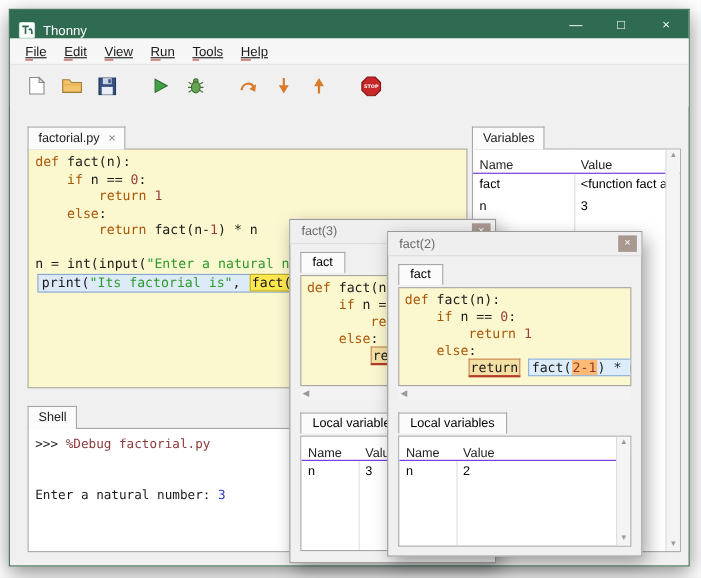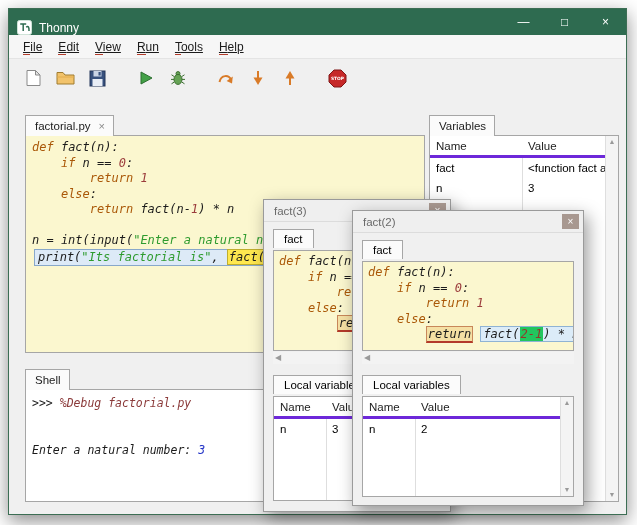--- a/index.html
+++ b/index.html
@@ -28,36 +28,36 @@
   .tab-close{color:#8a8a8a;font-size:11px;}
   .ed-tabbar{left:16px;top:103px;}
   .editor{position:absolute;left:16px;top:126px;width:400px;height:218px;background:#fbf7cf;border:1px solid #a6a6a6;padding:4px 6px;overflow:hidden;}
   .sh-tabbar{left:16px;top:357px;}
   .shell{position:absolute;left:16px;top:380px;width:400px;height:113px;background:#ffffff;border:1px solid #a6a6a6;padding:6px;overflow:hidden;}
   .vr-tabbar{left:420px;top:103px;}
   .vars{position:absolute;left:420px;top:126px;width:190px;height:367px;background:#fff;border:1px solid #a6a6a6;overflow:hidden;}
 
   
   .code{font-family:"DejaVu Sans Mono","Liberation Mono",monospace;font-size:12px;line-height:15.5px;color:#1b1b1b;}
-  .cl{white-space:pre;min-height:15.5px;font-style:italic;}
+  .cl{white-space:pre;min-height:15.5px;}
   .cl.stmt{display:inline-block;background:#ddeaf7;border:1px solid #88a8ca;padding:0 3px;margin-left:2px;}
   .tk-pl{color:#1b1b1b;}
   .tk-kw{color:#aa5808;}
   .tk-num{color:#9b3c3c;}
   .tk-str{color:#2e9b2e;}
   .tk-call{background:#ffe84f;border:1px solid #bfae2f;padding:0 1px;margin:0 1px;}
-  .tk-hl{background:#22c55e;color:#93372a;padding:0 1px;}
+  .tk-hl{background:#fdba74;color:#93372a;padding:0 1px;}
   .tk-ret{background:#f5e0a4;border:1px solid #c8875a;border-bottom:2px solid #b33a2a;padding:0 1px;}
   .tg-grp{background:#dcecf8;border:1px solid #8fb3d4;padding:0 2px;}
   .tk-magic{color:#8b3a3a;}
   .tk-inp{color:#2637c8;}
   .shell .code,.shell .cl{font-size:11.5px;line-height:15px;}
 
   
-  .thead{display:flex;height:22px;border-bottom:3px solid #6d28d9;font-size:11.5px;align-items:center;background:#fff;position:relative;z-index:1;}
+  .thead{display:flex;height:22px;border-bottom:1px solid #6d28d9;font-size:11.5px;align-items:flex-end;background:#fff;position:relative;z-index:1;}
   .th{padding-left:6px;color:#222;}
   .trow{display:flex;font-size:11.5px;height:20px;align-items:center;position:relative;z-index:1;}
   .td{padding-left:6px;white-space:nowrap;overflow:hidden;}
   .vars .th.name,.vars .td.name{width:92px;flex:none;}
   .vars .th.value,.vars .td.value{flex:1;overflow:hidden;}
   .vdiv{position:absolute;top:0;bottom:0;border-left:1px solid #dedede;z-index:0;}
   .vars .vdiv{left:92px;}
   .vscroll{position:absolute;right:0;top:0;bottom:0;width:13px;background:#f4f4f4;border-left:1px solid #dedede;
            display:flex;flex-direction:column;justify-content:space-between;align-items:center;padding:2px 0;z-index:3;}
   .sarr{color:#9a9a9a;font-size:7px;line-height:8px;}

